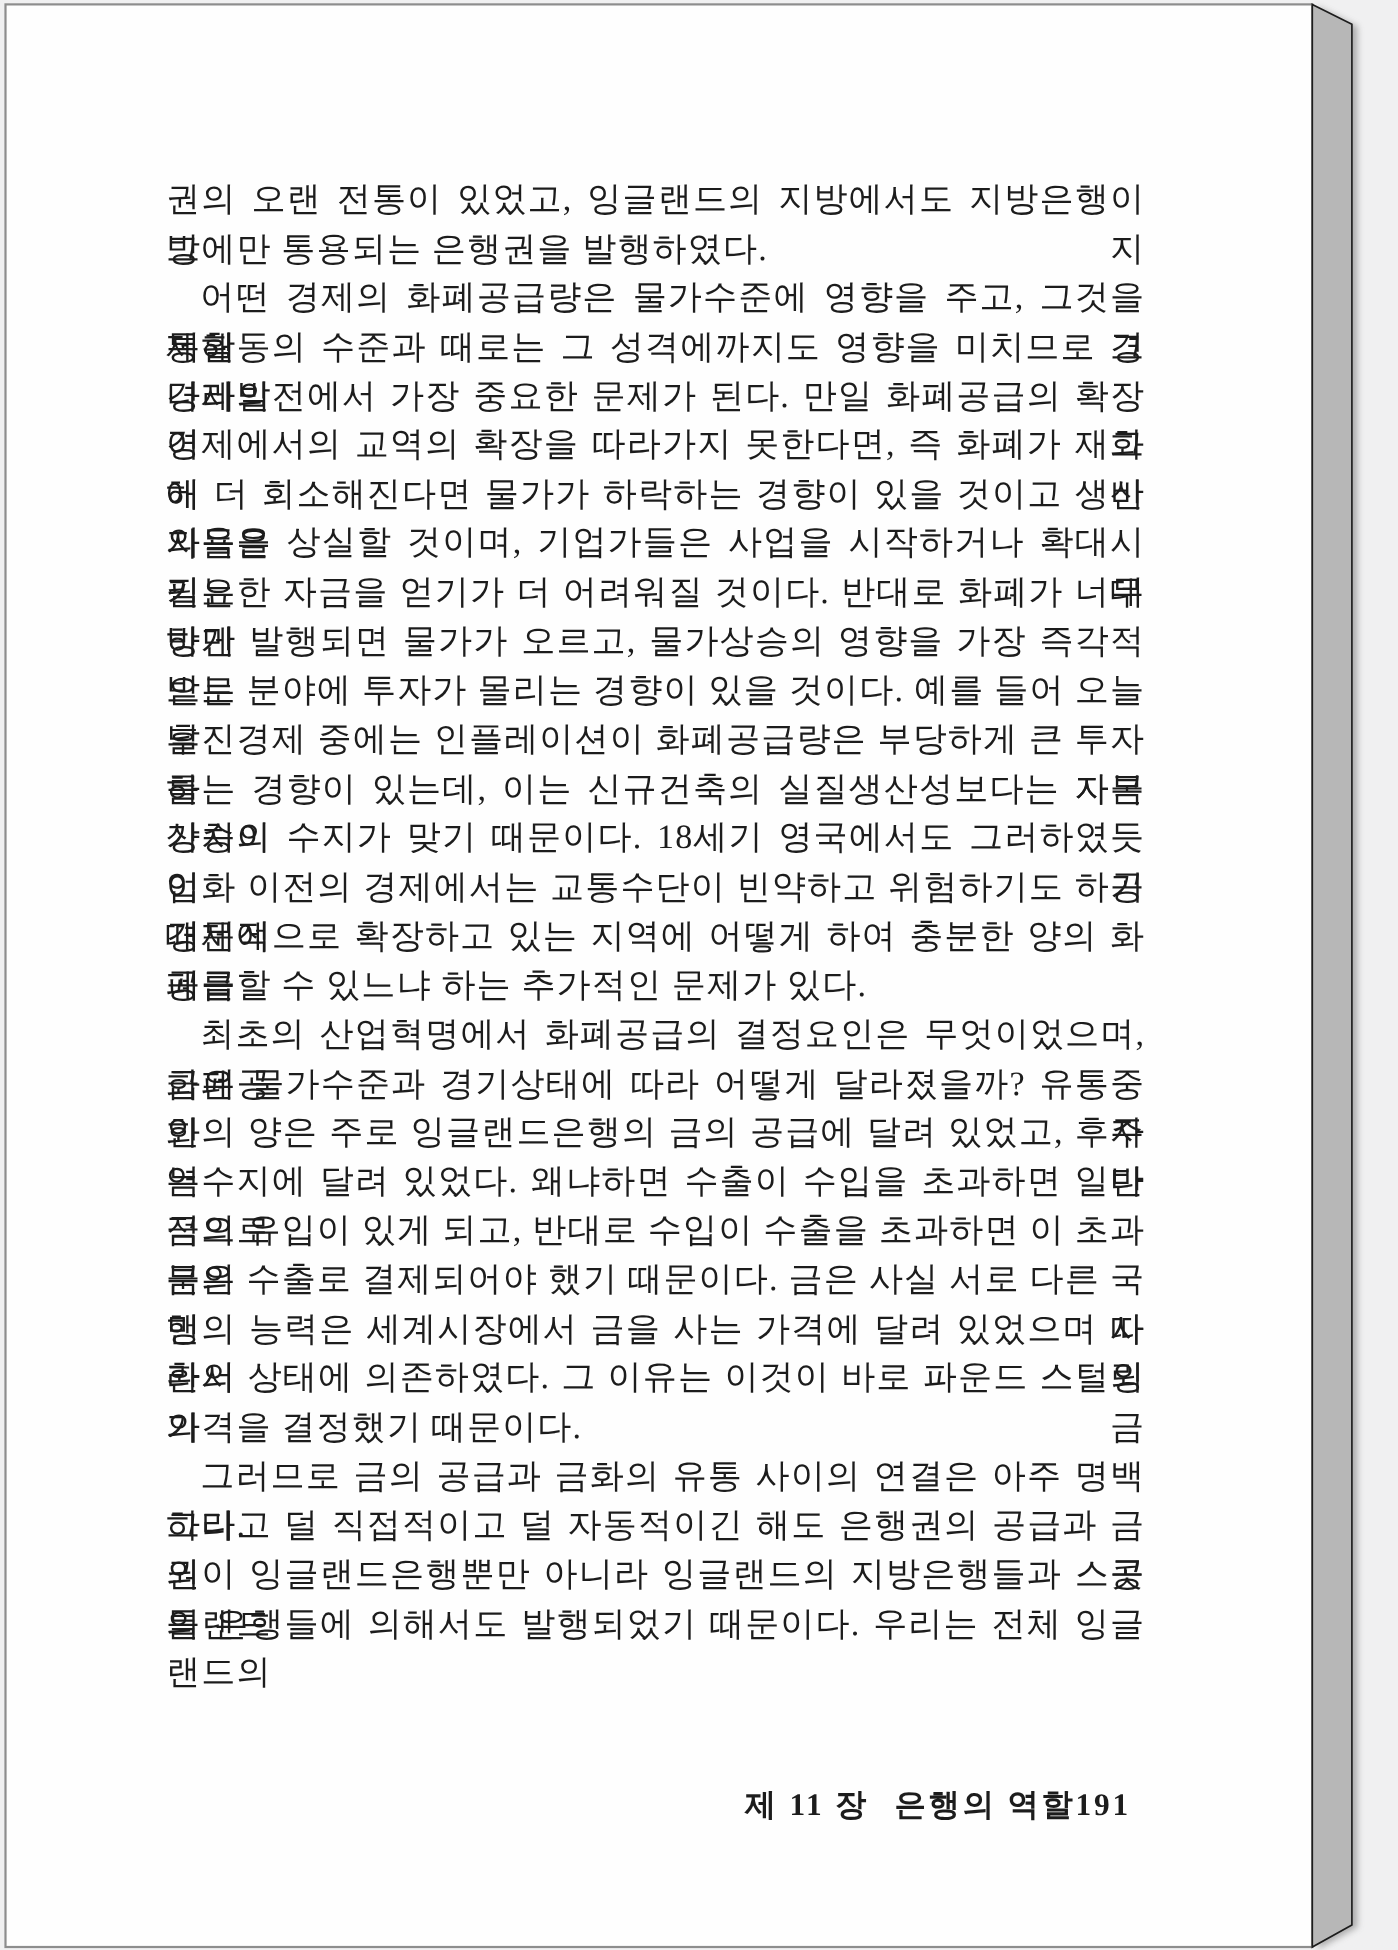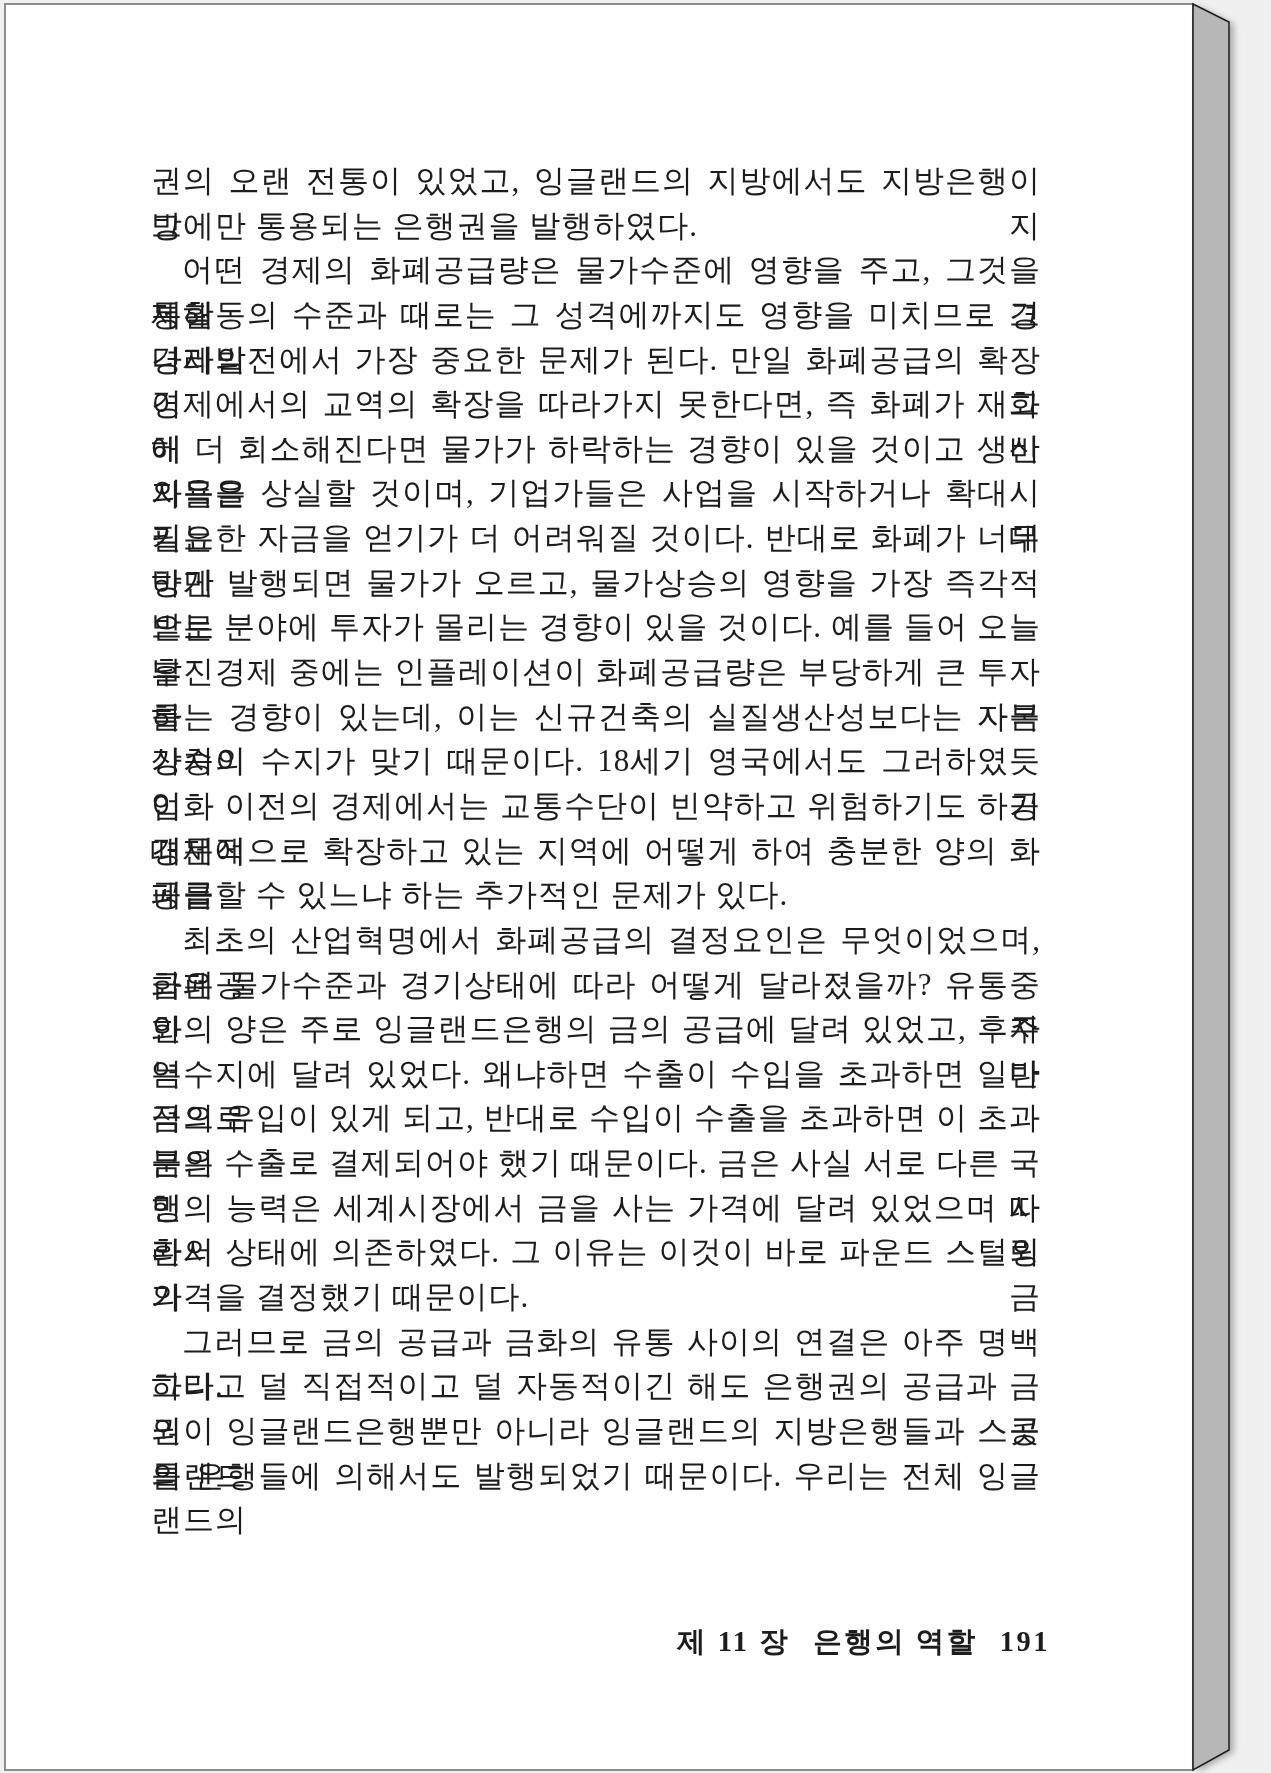--- a/index.html
+++ b/index.html
@@ -62,21 +62,21 @@
     left: 672px;
     top: 1608px;
     font-size: 28.5px;
     line-height: 36px;
     letter-spacing: 2.5px;
     color: #1c1c1c;
     white-space: nowrap;
     font-weight: bold;
   }
   .footer .gap-lg { margin-right: 23px; }
-  .footer .gap-md { margin-right: 22px; }
+  .footer .gap-md { }
 </style>
 </head>
 <body>
 
 <div class="stage">
 
   <svg class="book-shape" width="1271" height="1773" viewBox="0 0 1271 1773">
     <rect x="5" y="4" width="1188" height="1766" stroke-width="2" fill="#fefefe"></rect>
     <rect x="5" y="4" width="1188" height="1766" fill="none" stroke-width="2" stroke="#8d8d8d"></rect>
     <polygon class="fore-edge-poly" points="1193,4 1229,22 1229,1750 1193,1770" stroke-width="1.5" fill="#b7b7b7"></polygon>

